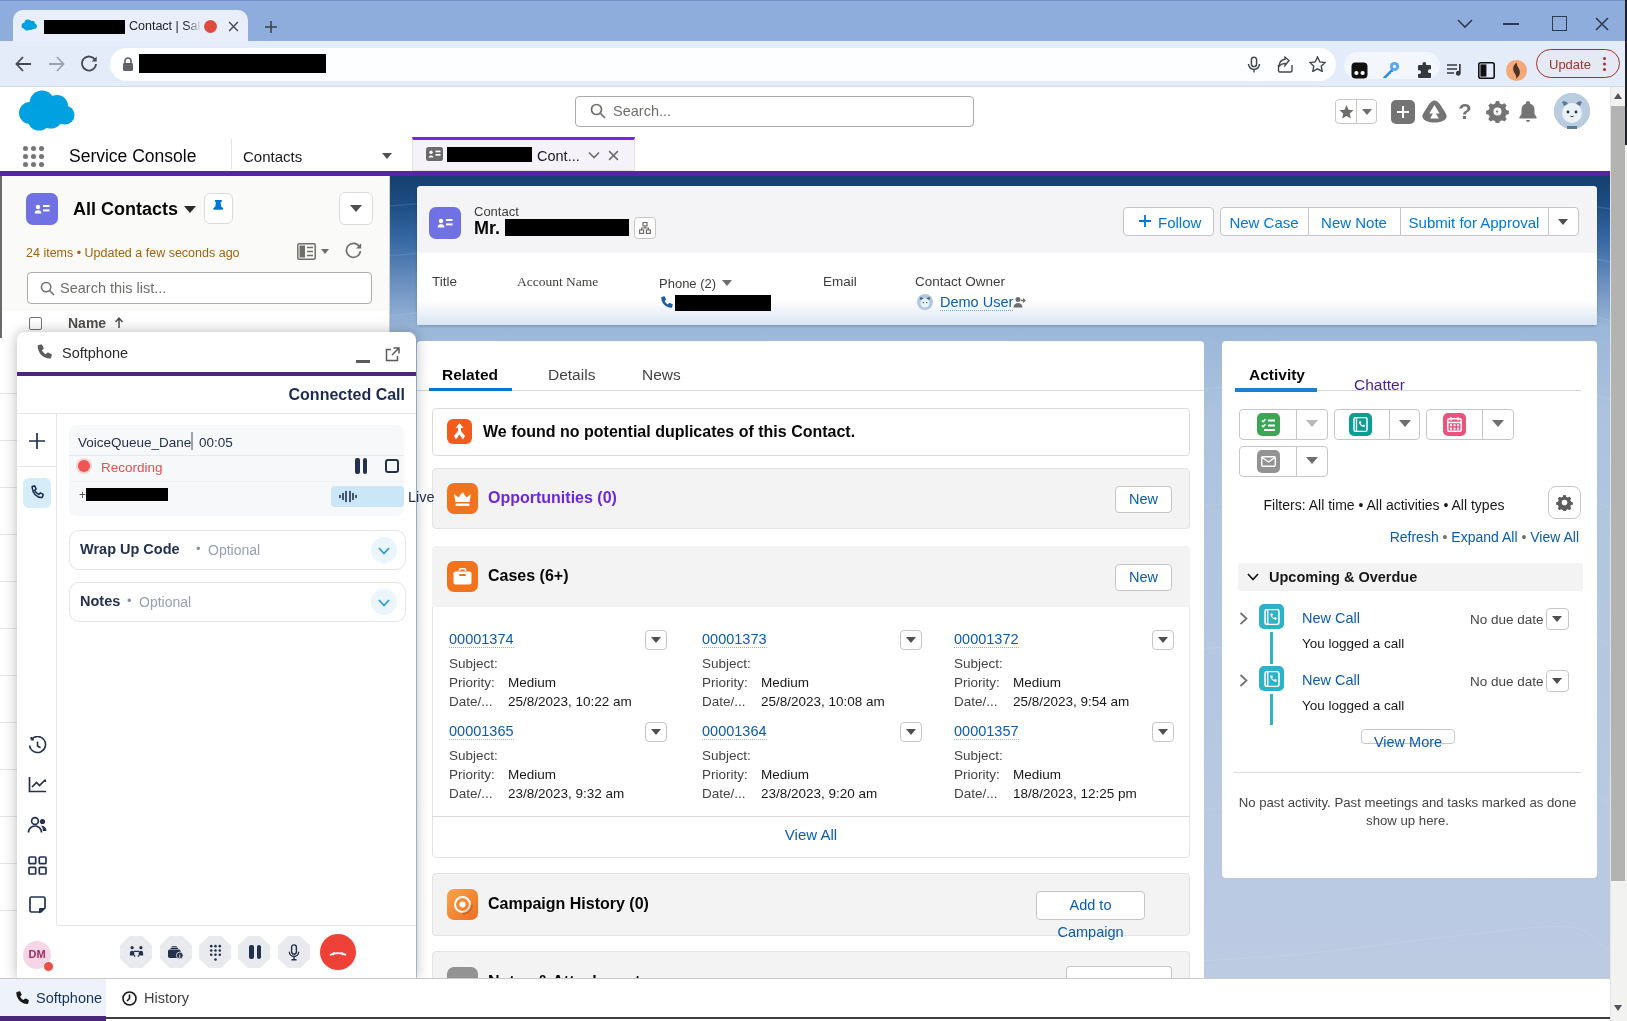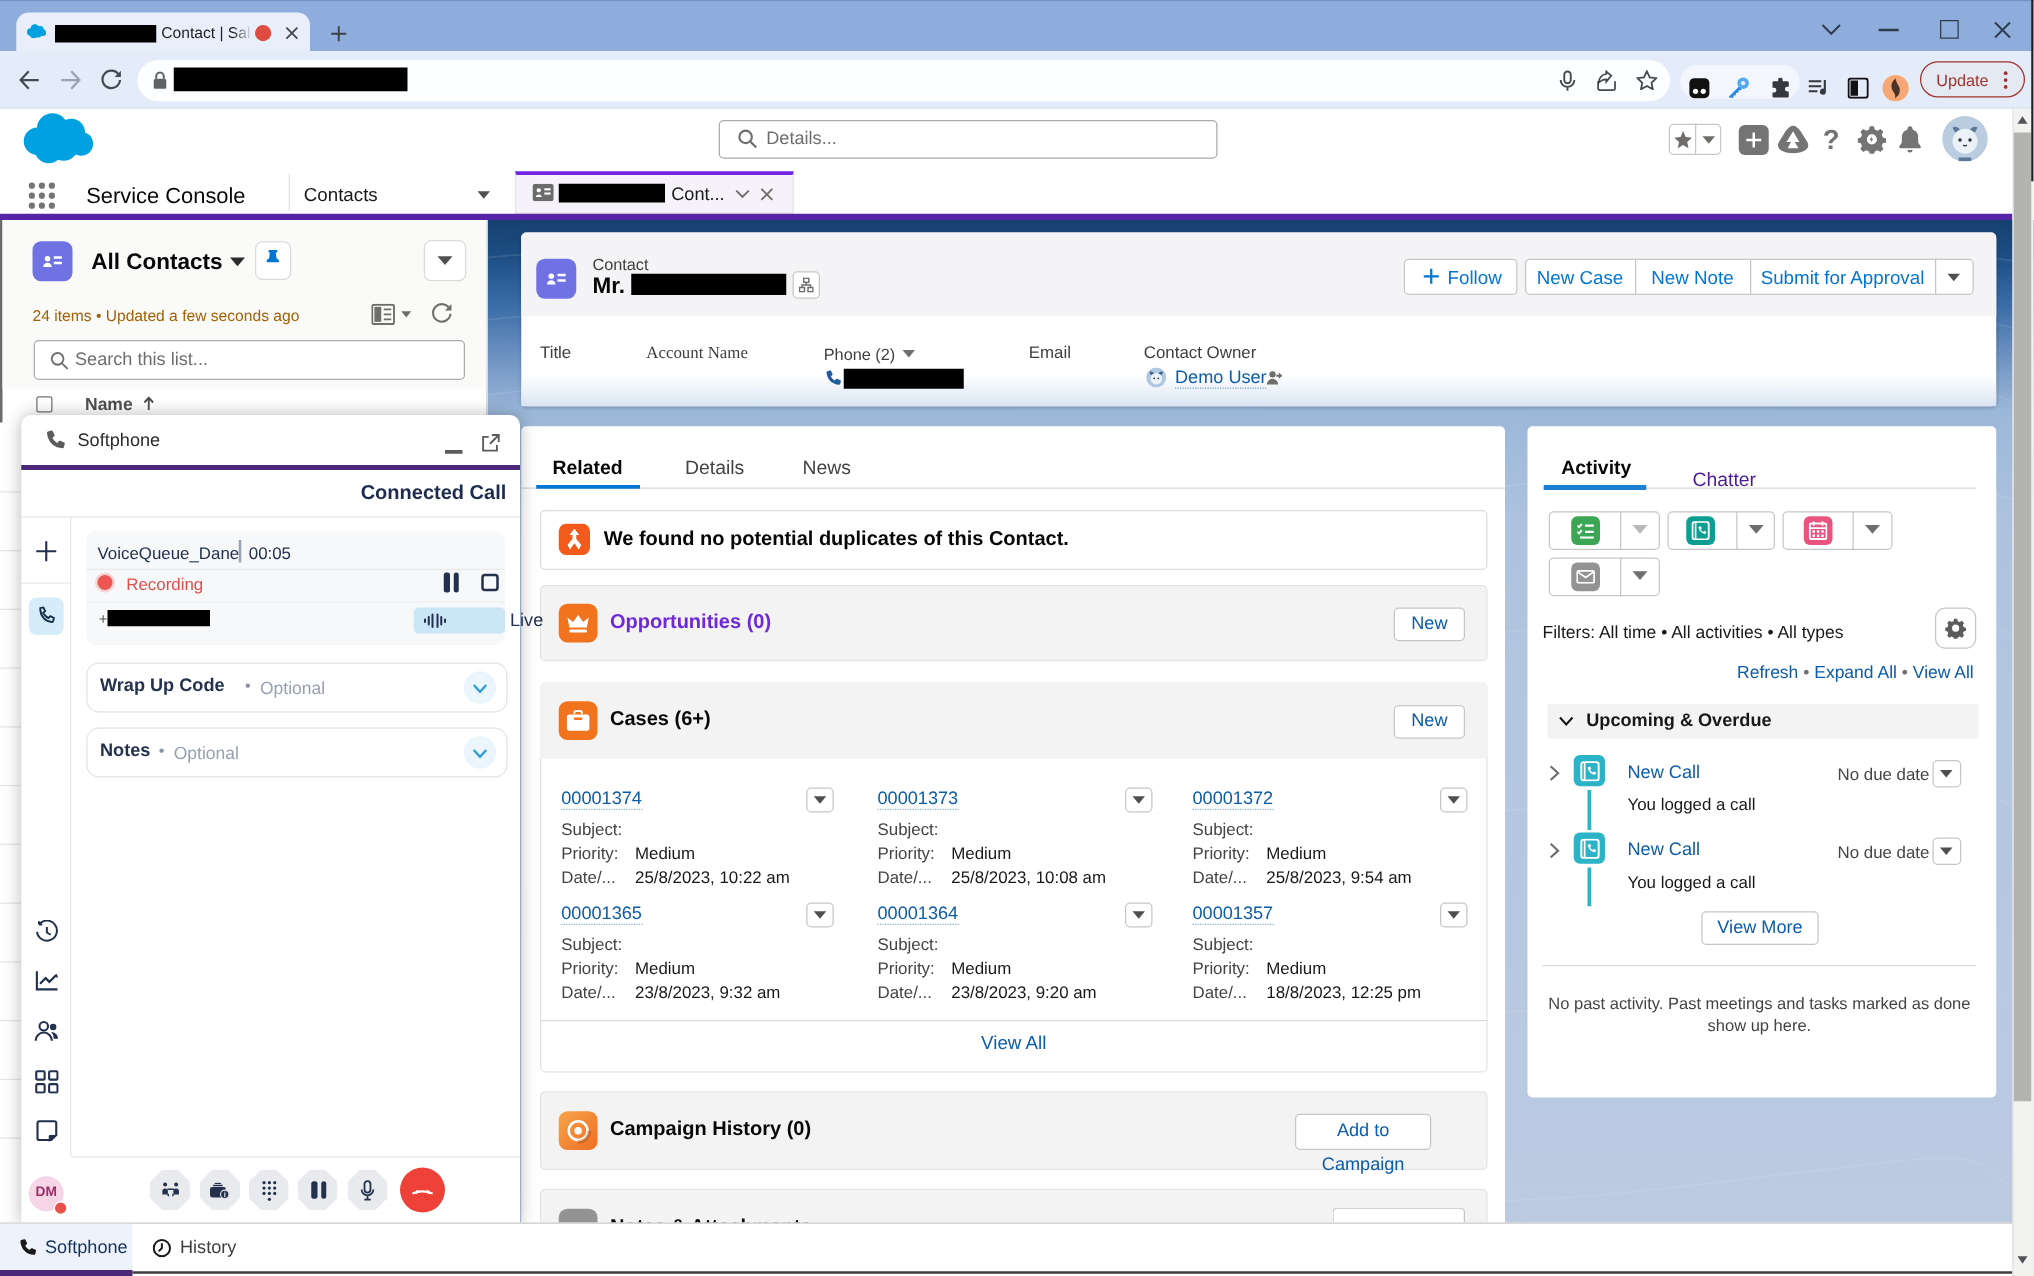--- a/index.html
+++ b/index.html
@@ -113,21 +113,21 @@
         <circle cx="22" cy="29" r="11.5"></circle>
         <circle cx="34" cy="27" r="11.5"></circle>
         <rect x="10" y="18" width="40" height="16" rx="8"></rect>
       </g>
     </svg>
 <div class="abs" style="left:575px;top:96px;width:399px;height:31px;background:#fff;border:1px solid #ADABA9;border-radius:4px;"></div>
 <svg class="abs" style="left:590px;top:103px;" width="16" height="16" viewBox="0 0 16 16">
       <circle cx="6.5" cy="6.5" r="5" fill="none" stroke="#706E6B" stroke-width="1.7"></circle>
       <path stroke="#706E6B" stroke-width="1.7" d="M10.5 10.5 L15 15"></path>
     </svg>
-<div class="abs" style="left:613px;top:103px;font-size:14.5px;color:#706E6B;">Details...</div>
+<div class="abs" style="left:613px;top:103px;font-size:14.5px;color:#706E6B;">Search...</div>
 <div class="abs" style="left:1335px;top:99px;width:42px;height:25px;border:1px solid #C9C7C5;border-radius:4px;background:#fff;"></div>
 <div class="abs" style="left:1356px;top:99px;width:1px;height:25px;background:#C9C7C5;"></div>
 <svg class="abs" style="left:1339px;top:104px;" width="15" height="15" viewBox="0 0 17 16">
       <path fill="#706E6B" d="M8.5 0.5 L10.8 5.9 L16.5 6.6 L12.2 10.4 L13.4 16 L8.5 13 L3.6 16 L4.8 10.4 L0.5 6.6 L6.2 5.9 Z"></path>
     </svg>
 <div class="abs tri-d" style="left:1362px;top:109px;"></div>
 <div class="abs" style="left:1391px;top:100px;width:24px;height:24px;background:#747474;border-radius:5px;"></div>
 <svg class="abs" style="left:1396px;top:105px;" width="14" height="14" viewBox="0 0 14 14">
       <path stroke="#fff" stroke-width="2" d="M7 1 V13 M1 7 H13"></path>
     </svg>
@@ -435,21 +435,21 @@
 <div class="abs" style="left:1492px;top:420px;width:0;height:0;border-left:6px solid transparent;border-right:6px solid transparent;border-top:7px solid #6E6E6E;"></div>
 <div class="abs" style="left:1239px;top:446px;width:89px;height:31px;background:#fff;border:1px solid #C6C6C6;border-radius:4px;"></div>
 <div class="abs" style="left:1296px;top:446px;width:1px;height:31px;background:#C6C6C6;"></div>
 <div class="abs" style="left:1257px;top:450px;width:23px;height:23px;background:#939393;border-radius:5px;"></div>
 <svg class="abs" style="left:1261px;top:456px;" width="15" height="11" viewBox="0 0 15 11">
       <rect x="0.7" y="0.7" width="13.6" height="9.6" rx="1.2" fill="none" stroke="#fff" stroke-width="1.4"></rect>
       <path fill="none" stroke="#fff" stroke-width="1.4" d="M1 1.5 L7.5 6 L14 1.5"></path>
     </svg>
 <div class="abs" style="left:1306px;top:457px;width:0;height:0;border-left:6px solid transparent;border-right:6px solid transparent;border-top:7px solid #6E6E6E;"></div>
 
-<div class="abs" style="left:1234px;top:497px;width:300px;font-size:14px;color:#181818;text-align:left;">Filters: All time • All activities • All types</div>
+<div class="abs" style="left:1234px;top:497px;width:300px;font-size:14px;color:#181818;text-align:center;">Filters: All time • All activities • All types</div>
 <div class="abs" style="left:1548px;top:486px;width:33px;height:33px;background:#fff;border:1px solid #C6C6C6;border-radius:8px;"></div>
 <svg class="abs" style="left:1556px;top:494px;" width="17" height="17" viewBox="0 0 24 24">
       <path fill="#5C5C5C" fill-rule="evenodd" d="M10.3 1.5 h3.4 l.7 2.6 2.3 1 2.4-1.3 2.4 2.4-1.3 2.4 1 2.3 2.6.7 v3.4 l-2.6.7 -1 2.3 1.3 2.4 -2.4 2.4 -2.4-1.3 -2.3 1 -.7 2.6 h-3.4 l-.7-2.6 -2.3-1 -2.4 1.3 -2.4-2.4 1.3-2.4 -1-2.3 -2.6-.7 v-3.4 l2.6-.7 1-2.3 -1.3-2.4 2.4-2.4 2.4 1.3 2.3-1 Z M12 8 a4 4 0 1 0 0 8 4 4 0 0 0 0-8 Z"></path>
     </svg>
 <div class="abs" style="left:1279px;top:529px;width:300px;font-size:14px;color:#0B5CAB;text-align:right;">Refresh <span style="color:#706E6B;">•</span> Expand All <span style="color:#706E6B;">•</span> View All</div>
 
 <div class="abs" style="left:1238px;top:563px;width:345px;height:28px;background:#F3F3F3;border-radius:3px;"></div>
 <svg class="abs" style="left:1247px;top:573px;" width="12" height="8" viewBox="0 0 12 8">
       <path fill="none" stroke="#181818" stroke-width="1.7" d="M1 1 L6 6.5 L11 1"></path>
     </svg>
@@ -478,21 +478,21 @@
       <rect x="1" y="0.5" width="13" height="14" rx="2" fill="none" stroke="#fff" stroke-width="1.5"></rect>
       <path stroke="#fff" stroke-width="1.3" d="M3.5 0.5 V14.5"></path>
       <path fill="#fff" d="M6.2 4.4 l1.5 -.4 .7 1.7 -.9.8 a6 6 0 0 0 2 2 l.8 -.9 1.7.7 -.4 1.5 a.6.6 0 0 1 -.6.4 A7 7 0 0 1 5.8 5 a.6.6 0 0 1 .4 -.6 Z"></path>
     </svg>
 <div class="abs" style="left:1302px;top:672px;font-size:14.5px;color:#0B5CAB;">New Call</div>
 <div class="abs" style="left:1470px;top:674px;font-size:13.5px;color:#444;">No due date</div>
 <div class="abs" style="left:1546px;top:670px;width:23px;height:22px;background:#fff;border:1px solid #C6C6C6;border-radius:4px;"></div>
 <div class="abs" style="left:1552px;top:678px;width:0;height:0;border-left:5.5px solid transparent;border-right:5.5px solid transparent;border-top:6.5px solid #514F4D;"></div>
 <div class="abs" style="left:1302px;top:698px;font-size:13.5px;color:#181818;">You logged a call</div>
 <div class="abs" style="left:1270px;top:694px;width:3px;height:31px;background:#2CB3C7;"></div>
-<div class="abs btn" style="left:1361px;top:729px;width:94px;height:27px;font-size:14.5px;line-height:25px;">View More</div>
+<div class="abs btn" style="left:1361px;top:729px;width:94px;height:15px;font-size:14.5px;line-height:25px;">View More</div>
 <div class="abs" style="left:1234px;top:772px;width:347px;height:1px;background:#DDDBDA;"></div>
 <div class="abs" style="left:1234px;top:794px;width:347px;font-size:13.2px;color:#444;text-align:center;line-height:18px;white-space:nowrap;">No past activity. Past meetings and tasks marked as done<br>show up here.</div>
 
 <div class="abs" style="left:17px;top:332px;width:399px;height:647px;background:#fff;border-radius:8px 8px 0 0;box-shadow:0 0 14px rgba(0,0,0,.28);"></div>
 <svg class="abs" style="left:35px;top:344px;" width="17" height="17" viewBox="0 0 17 17">
       <path fill="#5C5C5C" d="M3.4 1.1 L6.1 0.4 a1 1 0 0 1 1.1.5 L8.6 3.8 a1 1 0 0 1 -.2 1.1 L6.9 6.4 a11.6 11.6 0 0 0 3.9 3.9 l1.4 -1.5 a1 1 0 0 1 1.1 -.2 l3 1.4 a1 1 0 0 1 .5 1.1 l-.7 2.7 a1.1 1.1 0 0 1 -1.1.8 C8.1 14.3 3 9.2 2.6 2.2 a1.1 1.1 0 0 1 .8 -1.1 Z"></path>
     </svg>
 <div class="abs" style="left:62px;top:345px;font-size:14.5px;color:#2b2b2b;">Softphone</div>
 <div class="abs" style="left:356px;top:360px;width:14px;height:2.5px;background:#5C5C5C;"></div>
 <svg class="abs" style="left:385px;top:347px;" width="15" height="15" viewBox="0 0 15 15">

